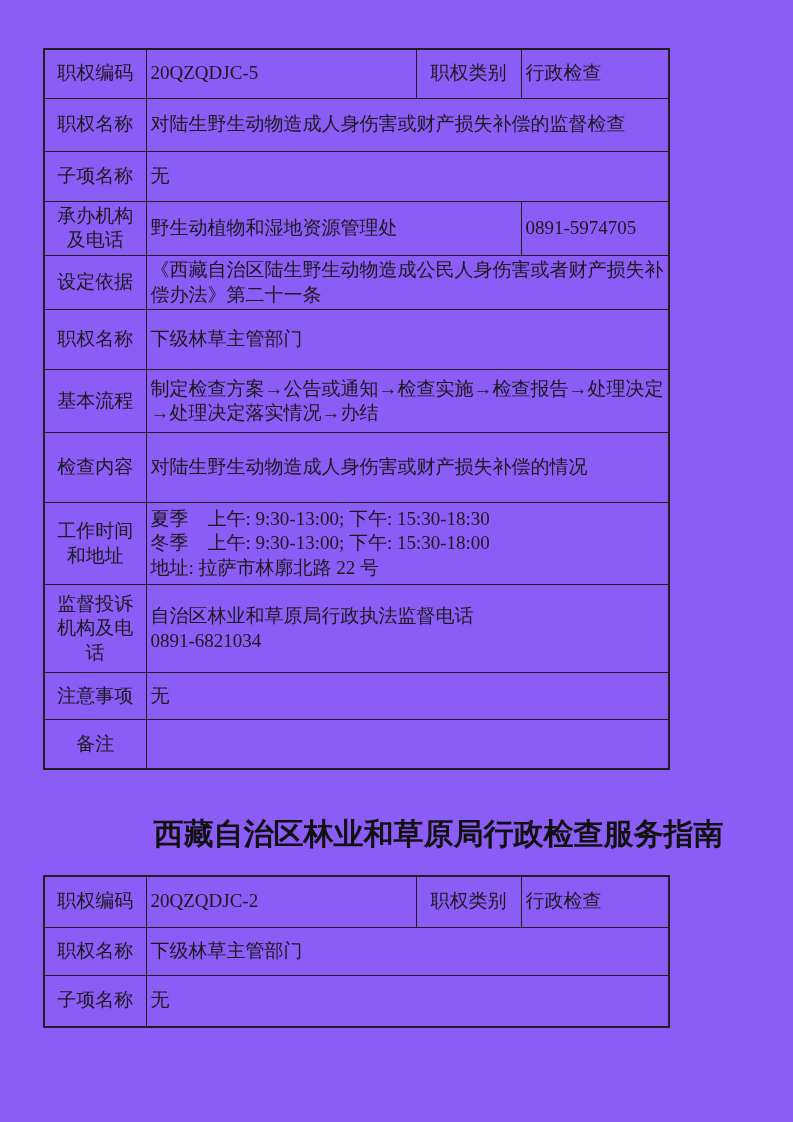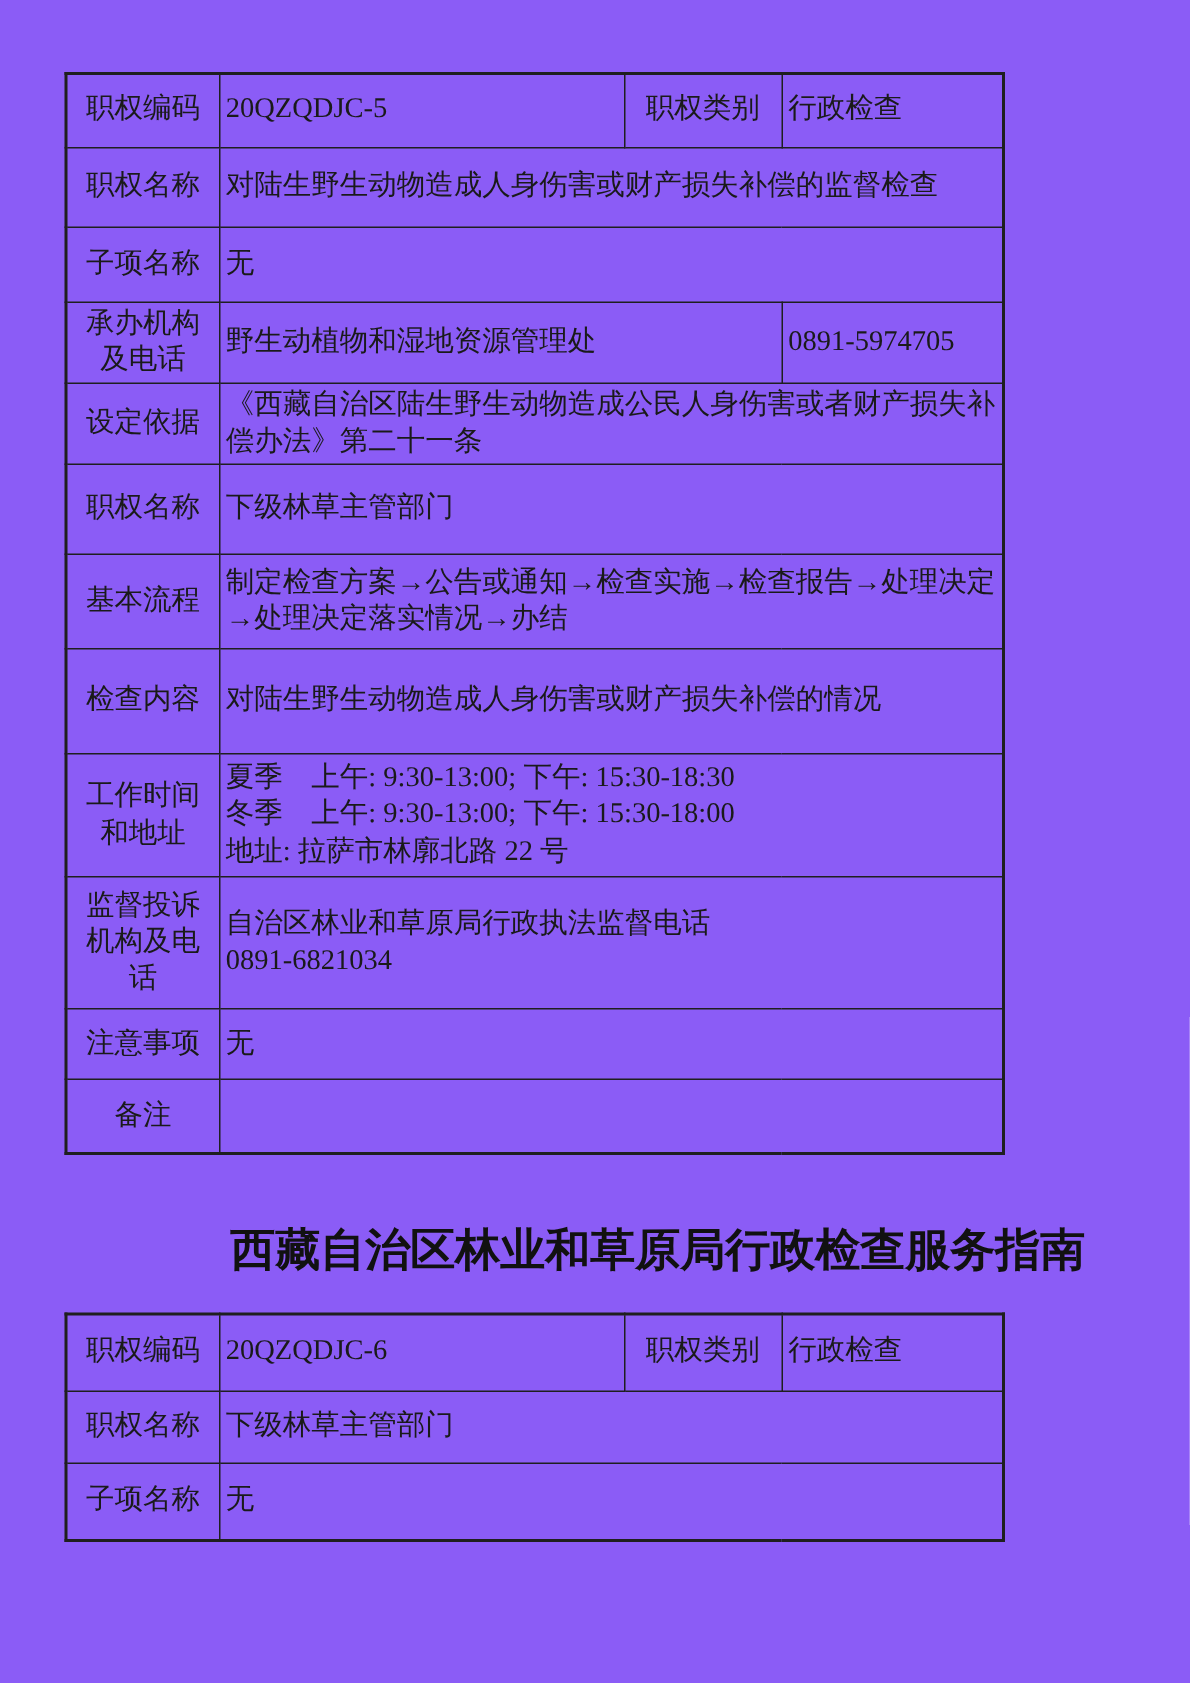--- a/index.html
+++ b/index.html
@@ -117,21 +117,21 @@
   <table class="gov t2">
     <colgroup>
       <col style="width:102px">
         <col style="width:270px">
         <col style="width:105px">
         <col style="width:148px">
     </colgroup>
     <tbody>
         <tr style="height:51px">
       <td class="lab">职权编码</td>
-      <td class="ctr">20QZQDJC-6</td>
+      <td class="ctr">20QZQDJC-2</td>
       <td class="lab">职权类别</td>
       <td class="ctr">行政检查</td>
     </tr>
     <tr style="height:48px">
       <td class="lab">职权名称</td>
       <td class="val" colspan="3">下级林草主管部门</td>
     </tr>
     <tr style="height:52px">
       <td class="lab">子项名称</td>
       <td class="val" colspan="3">无</td>

